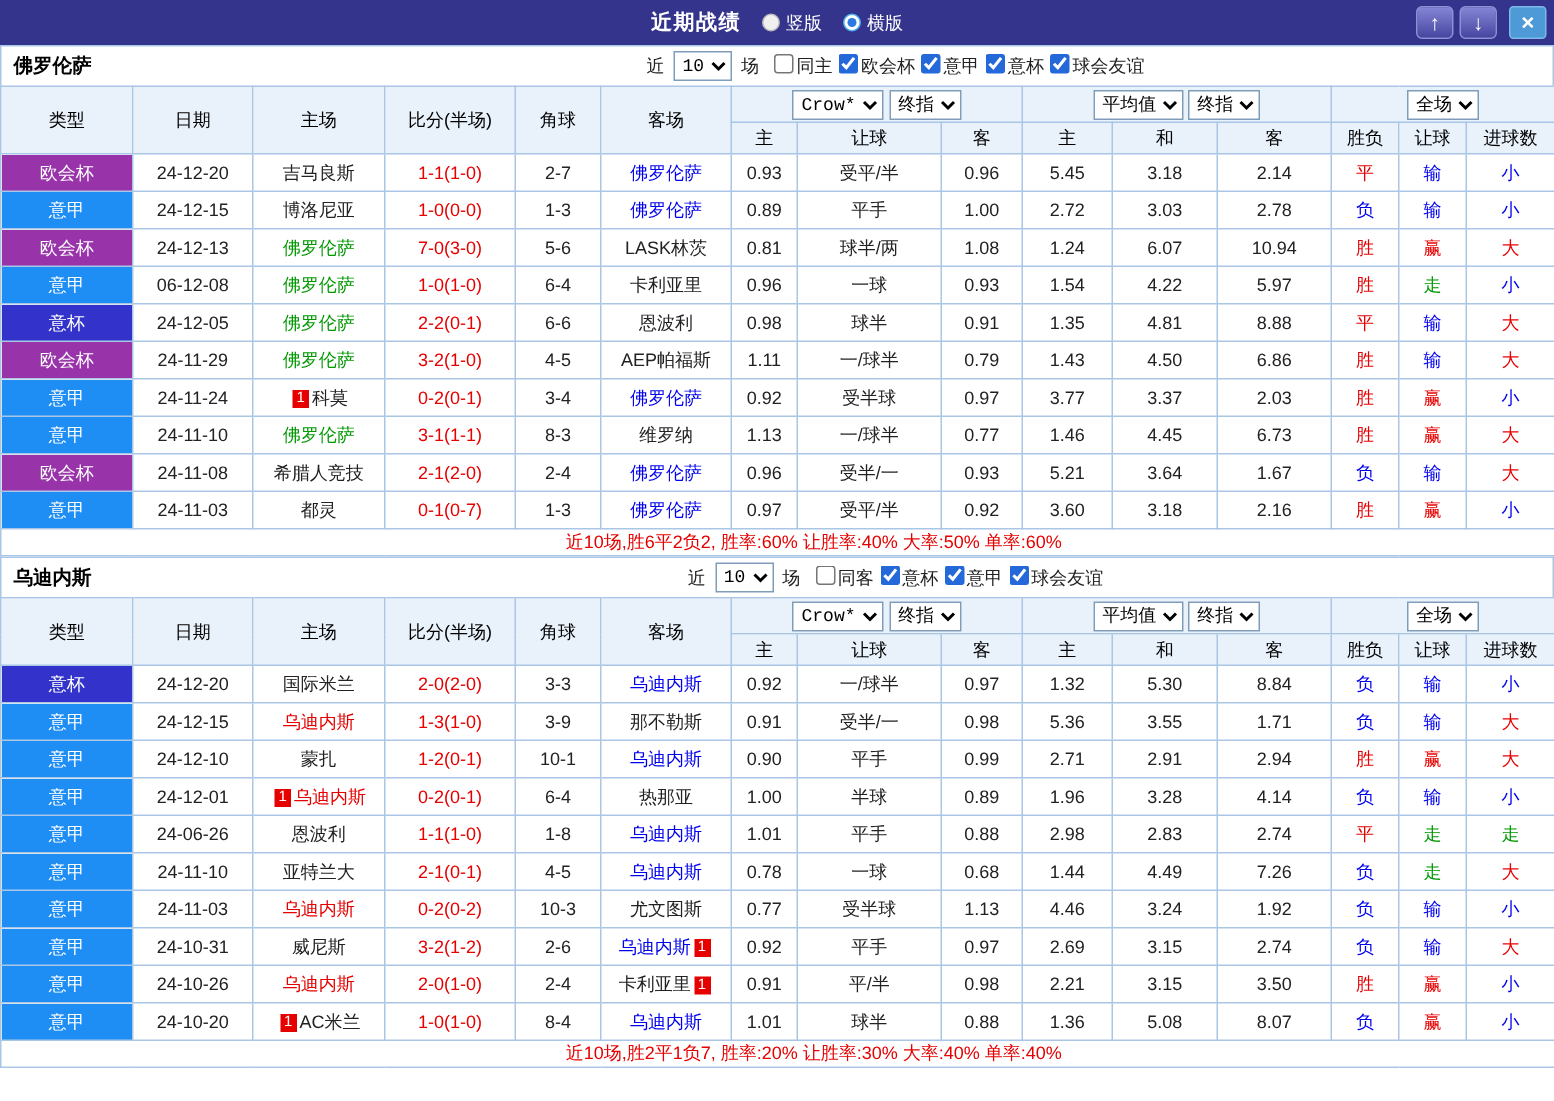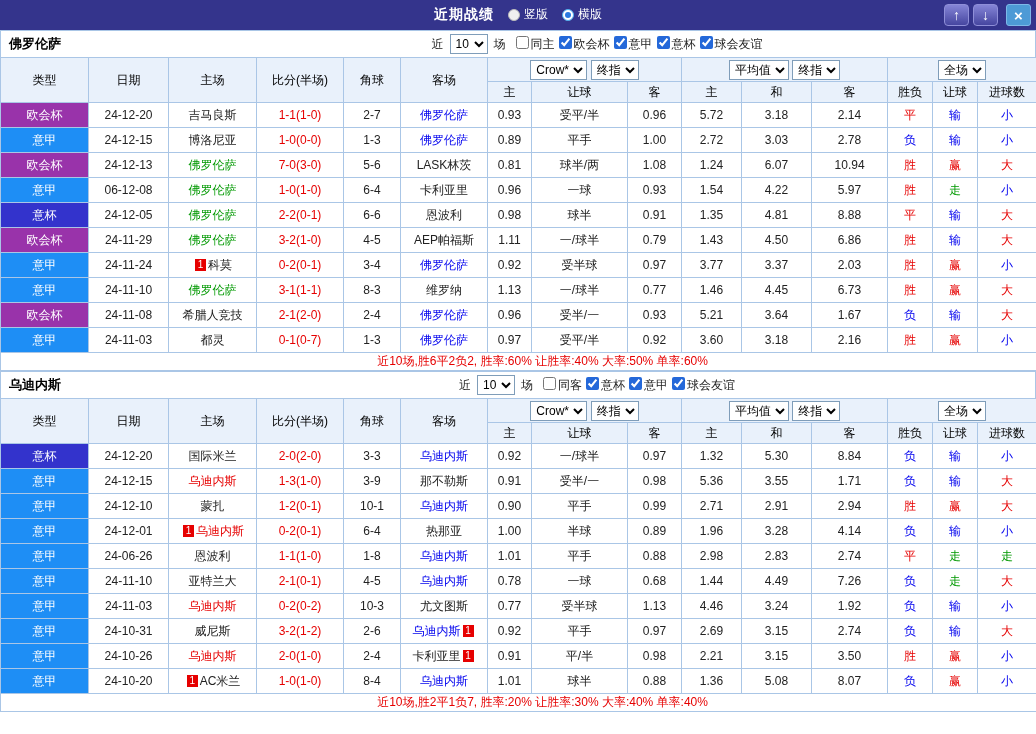--- a/index.html
+++ b/index.html
@@ -13,21 +13,21 @@
   .app { width: 1036px; }
 
   
   .topbar {
     height: 30px;
     background: var(--topbar-bg, #34348c);
     display: flex; align-items: center;
     position: relative;
     color: #fff;
   }
-  .topbar-center { flex: 1; display: flex; justify-content: center; align-items: flex-start; gap: 14px; }
+  .topbar-center { flex: 1; display: flex; justify-content: center; align-items: center; gap: 14px; }
   .title { font-size: 14px; font-weight: bold; letter-spacing: 1px; }
   .radio { display: inline-flex; align-items: center; gap: 4px; font-size: 12px; cursor: pointer; }
   .rdot {
     width: 12px; height: 12px; border-radius: 50%;
     background: #f0f0f0; border: 1px solid #bbb; display: inline-block; position: relative;
   }
   .rdot.sel { background: #fff; border: 1px solid #4db0f0; }
   .rdot.sel::after { content:""; position: absolute; inset: 2px; border-radius: 50%; background: #2a7ae0; }
   .topbtns { position: absolute; right: 5px; top: 4px; display: flex; gap: 4px; }
   .nav-btn, .close-btn {
@@ -44,21 +44,21 @@
     display: flex; align-items: center;
     border: 1px solid var(--grid-border, #aac6e6); border-bottom: none;
     background: #fff;
   }
   .team { width: 160px; padding-left: 8px; font-weight: bold; font-size: 13px; color: #000; }
   .filters { flex: 1; display: flex; justify-content: center; align-items: center; gap: 6px; }
   .cb-group { display: inline-flex; align-items: center; gap: 2px; margin-left: 4px; }
   .cb { display: inline-flex; align-items: flex-start; gap: 2px; cursor: pointer; margin-right: 2px; }
   input[type="checkbox"] { width: 13px; height: 13px; accent-color: #2468d9; margin: 0; }
   select {
-    font-family: Liberation Sans, sans-serif; font-size: 12px; height: 20px;
+    font-family: Liberation Mono, monospace; font-size: 12px; height: 20px;
     border: 1px solid #7f9db9; background: #fff; padding: 0 1px;
   }
 
   
   table { width: 1036px; border-collapse: collapse; table-layout: fixed; }
   th, td {
     border: 1px solid var(--grid-border, #aac6e6);
     text-align: center; font-size: 12px; font-weight: normal;
     overflow: hidden; white-space: nowrap;
   }
@@ -189,21 +189,21 @@
             <tr>
               <td class="lg lg-purple">欧会杯</td>
               <td>24-12-20</td>
               <td>吉马良斯</td>
               <td class="score">1-1(1-0)</td>
               <td>2-7</td>
               <td class="t-blue">佛罗伦萨</td>
               <td>0.93</td>
               <td>受平/半</td>
               <td>0.96</td>
-              <td>5.72</td>
+              <td>5.45</td>
               <td>3.18</td>
               <td>2.14</td>
               <td class="res-r">平</td>
               <td class="res-b">输</td>
               <td class="res-b">小</td>
             </tr>
             <tr>
               <td class="lg lg-blue">意甲</td>
               <td>24-12-15</td>
               <td>博洛尼亚</td>

